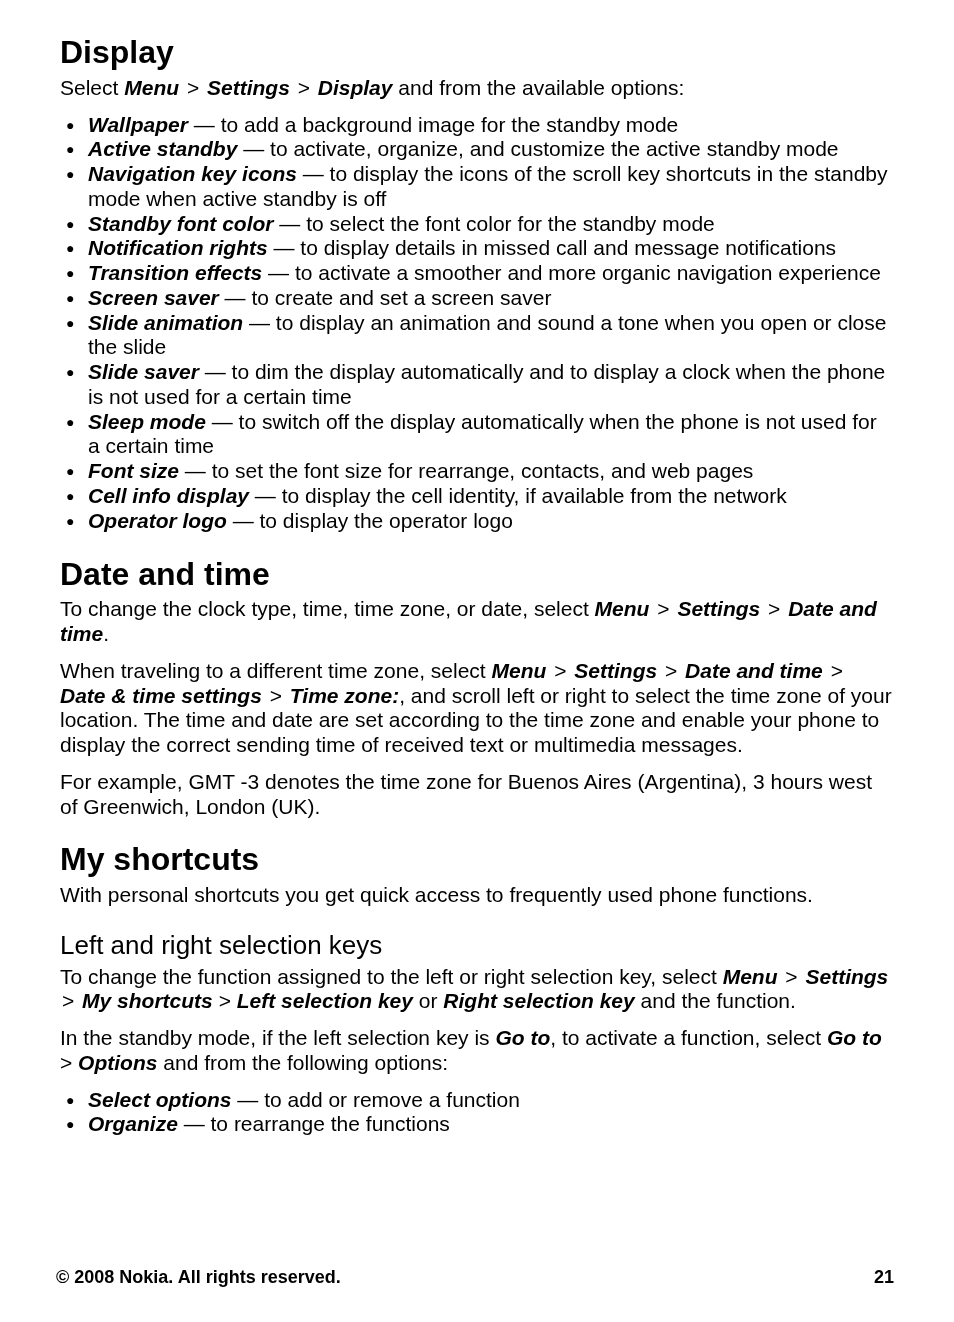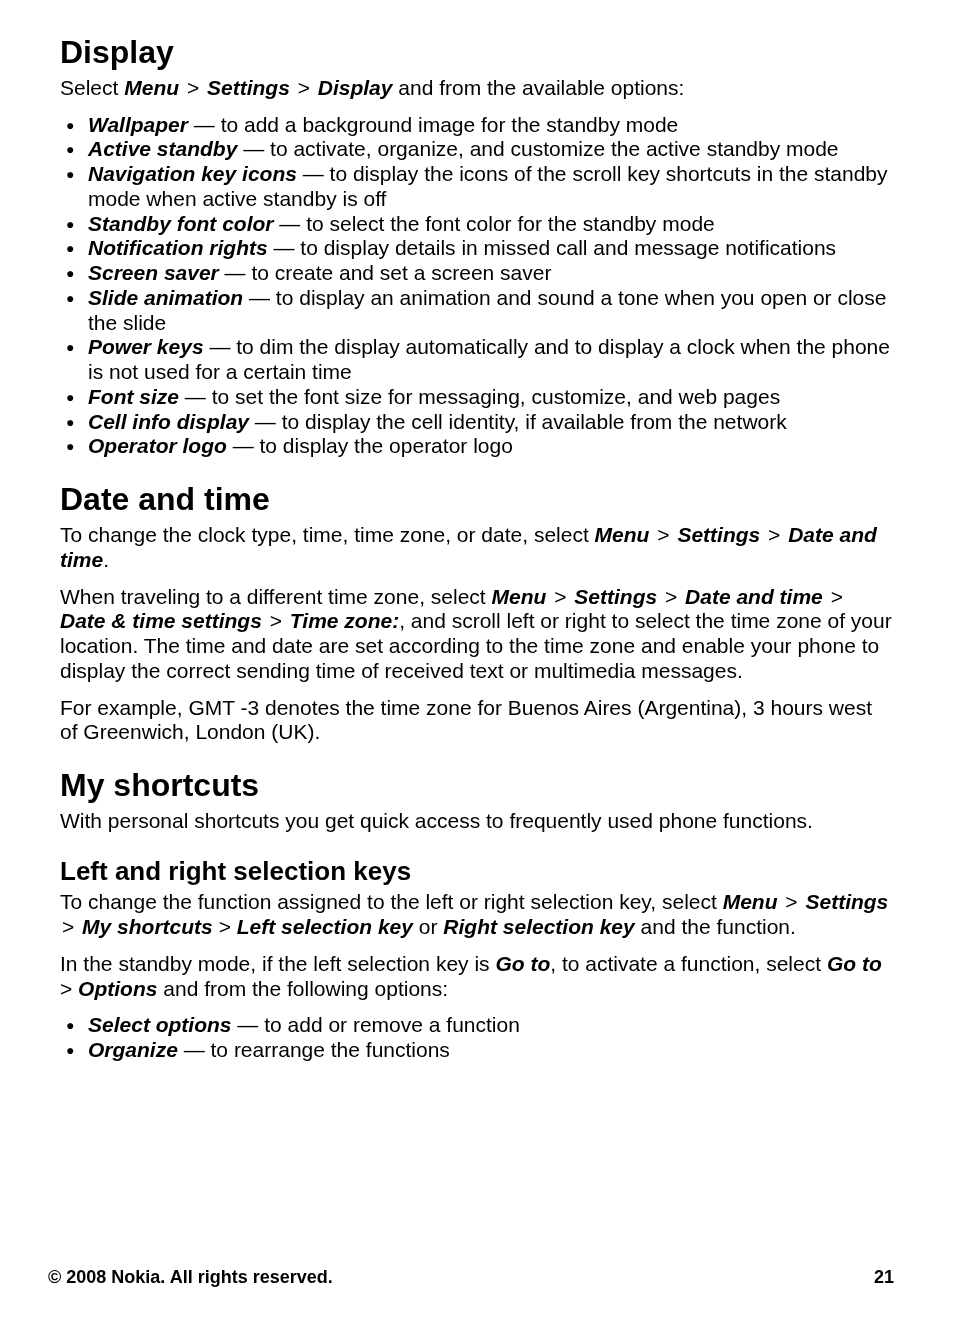--- a/index.html
+++ b/index.html
@@ -16,21 +16,21 @@
   }
   h1 {
     font-size: 32px;
     font-weight: bold;
     margin-top: 22px;
     margin-bottom: 4px;
   }
   h1:first-of-type { margin-top: 0; }
   h2 {
     font-size: 26px;
-    font-weight: bold;
+    font-weight: normal;
     margin-top: 22px;
     margin-bottom: 4px;
   }
   p { margin-bottom: 12px; }
   .b { font-weight: bold; font-style: italic; }
   ul {
     list-style: none;
     margin-bottom: 12px;
   }
   ul li {
@@ -42,21 +42,21 @@
     content: "●";
     position: absolute;
     left: 6px;
     top: 0;
     font-size: 14px;
     line-height: 25px;
   }
   .footer {
     position: absolute;
     bottom: 34px;
-    left: 48px;
+    left: 56px;
     right: 60px;
     font-size: 18px;
     font-weight: bold;
     display: flex;
     justify-content: space-between;
   }
   .gt { display: inline-block; padding: 0 2px; }
 </style>
 </head>
 <body>
@@ -64,24 +64,26 @@
 <h1>Display</h1>
 <p>
   <span>Select </span><span class="b">Menu</span> <span class="gt">&gt;</span> <span class="b">Settings</span> <span class="gt">&gt;</span> <span class="b">Display</span><span> and from the available options:</span>
 </p>
 <ul id="display-list">
     <li><span class="b">Wallpaper</span><span> — to add a background image for the standby mode</span></li>
     <li><span class="b">Active standby</span><span> — to activate, organize, and customize the active standby mode</span></li>
     <li><span class="b">Navigation key icons</span><span> — to display the icons of the scroll key shortcuts in the standby mode when active standby is off</span></li>
     <li><span class="b">Standby font color</span><span> — to select the font color for the standby mode</span></li>
     <li><span class="b">Notification rights</span><span> — to display details in missed call and message notifications</span></li>
+    <li><span class="b">Transition effects</span><span> — to activate a smoother and more organic navigation experience</span></li>
     <li><span class="b">Screen saver</span><span> — to create and set a screen saver</span></li>
     <li><span class="b">Slide animation</span><span> — to display an animation and sound a tone when you open or close the slide</span></li>
-    <li><span class="b">Power keys</span><span> — to dim the display automatically and to display a clock when the phone is not used for a certain time</span></li>
-    <li><span class="b">Font size</span><span> — to set the font size for messaging, customize, and web pages</span></li>
+    <li><span class="b">Slide saver</span><span> — to dim the display automatically and to display a clock when the phone is not used for a certain time</span></li>
+    <li><span class="b">Sleep mode</span><span> — to switch off the display automatically when the phone is not used for a certain time</span></li>
+    <li><span class="b">Font size</span><span> — to set the font size for rearrange, contacts, and web pages</span></li>
     <li><span class="b">Cell info display</span><span> — to display the cell identity, if available from the network</span></li>
     <li><span class="b">Operator logo</span><span> — to display the operator logo</span></li>
   </ul>
 
 <h1>Date and time</h1>
 <p>
   <span>To change the clock type, time, time zone, or date, select </span><span class="b">Menu</span> <span class="gt">&gt;</span> <span class="b">Settings</span> <span class="gt">&gt;</span> <span class="b">Date and time</span><span>.</span>
 </p>
 <p>
   <span>When traveling to a different time zone, select </span><span class="b">Menu</span> <span class="gt">&gt;</span> <span class="b">Settings</span> <span class="gt">&gt;</span> <span class="b">Date and time</span> <span class="gt">&gt;</span> <span class="b">Date &amp; time settings</span> <span class="gt">&gt;</span> <span class="b">Time zone:</span><span>, and scroll left or right to select the time zone of your location. The time and date are set according to the time zone and enable your phone to display the correct sending time of received text or multimedia messages.</span>

